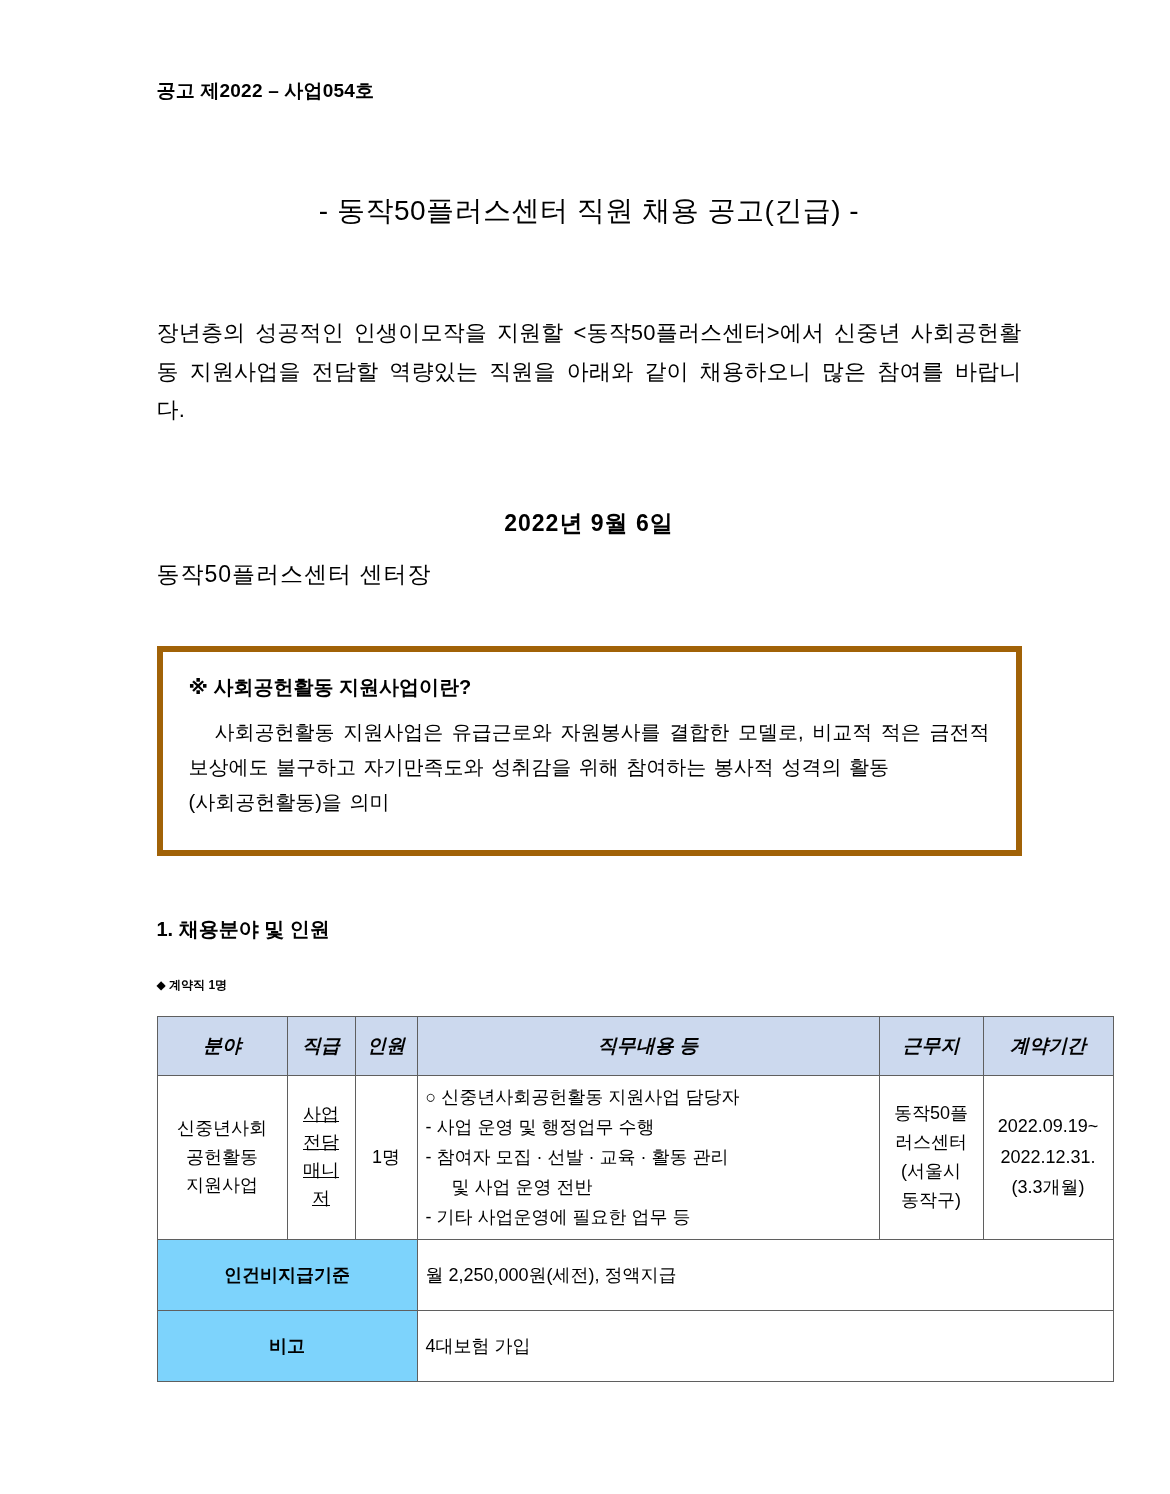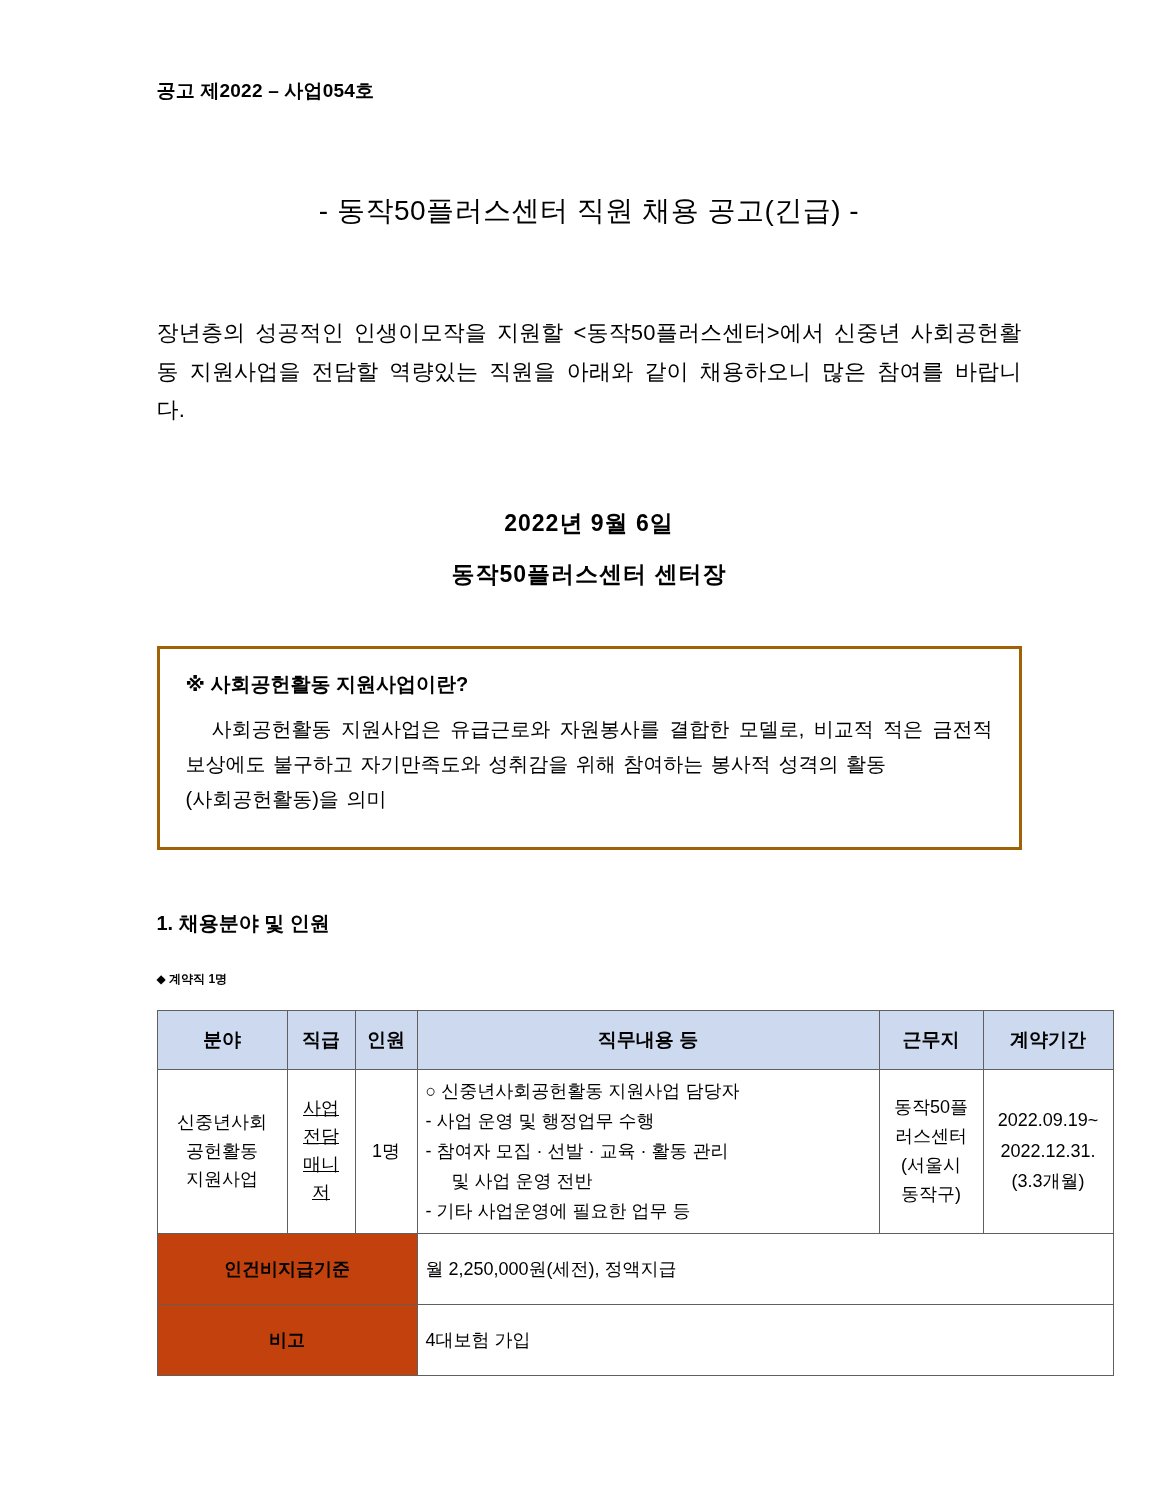--- a/index.html
+++ b/index.html
@@ -43,28 +43,27 @@
     word-spacing: 3px;
   }
   .date-line {
     text-align: center;
     font-size: 23px;
     font-weight: bold;
     margin: 0 0 20px 0;
     letter-spacing: 1px;
   }
   .signer-line {
-    text-align: center;
     font-size: 23px;
-    font-weight: bold;
+    font-weight: normal;
     margin: 0 0 56px 0;
     letter-spacing: 1px;
   }
   .note-box {
-    border: 3px solid #a16207;
+    border: 6px solid #a16207;
     padding: 22px 26px 30px 26px;
     margin: 0 0 60px 0;
     min-height: 185px;
     box-sizing: border-box;
   }
   .note-title {
     font-size: 20px;
     font-weight: bold;
     margin: 0 0 14px 0;
   }
@@ -102,20 +101,21 @@
     vertical-align: middle;
     font-size: 18px;
     padding: 6px 8px;
   }
   table.recruit thead th {
     background: #ccd9ee;
     text-align: center;
     font-weight: bold;
     height: 46px;
     font-size: 19px;
+    font-style: italic;
   }
   td.field-name {
     text-align: center;
     line-height: 1.6;
     font-size: 19px;
   }
   td.rank {
     text-align: center;
     line-height: 1.55;
     font-size: 19px;
@@ -141,21 +141,21 @@
     text-align: center;
     line-height: 1.6;
     font-size: 17px;
   }
   td.period {
     text-align: center;
     line-height: 1.7;
     font-size: 16px;
   }
   td.label-cell {
-    background: #c2410c;
+    background: #7dd3fc;
     text-align: center;
     font-weight: bold;
     font-size: 19px;
     height: 58px;
   }
   td.value-cell {
     font-size: 19px;
     padding-left: 14px;
     height: 58px;
   }

